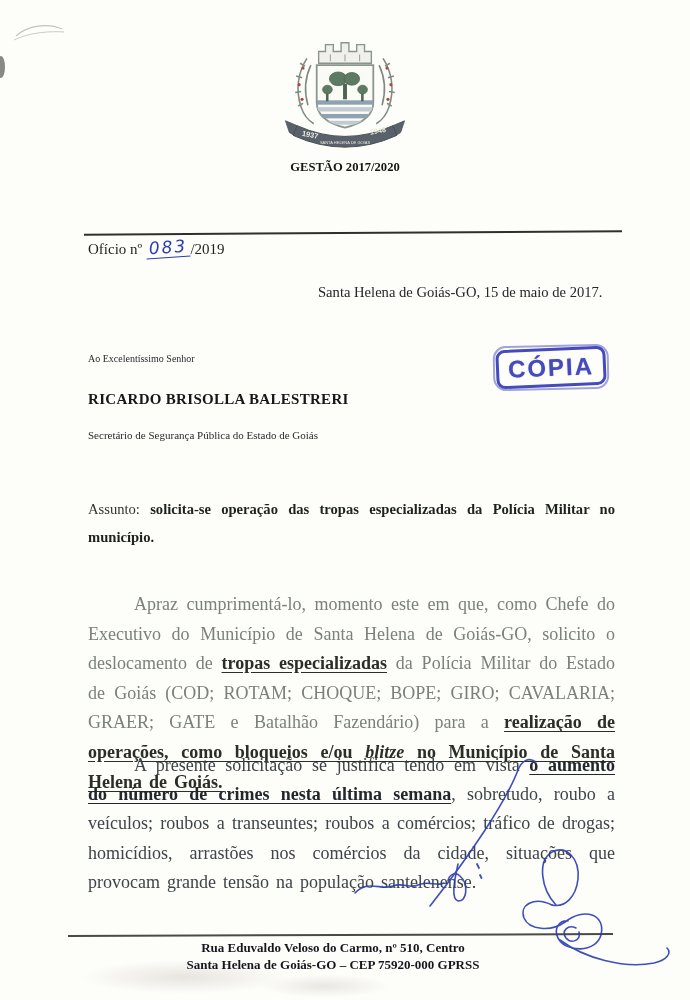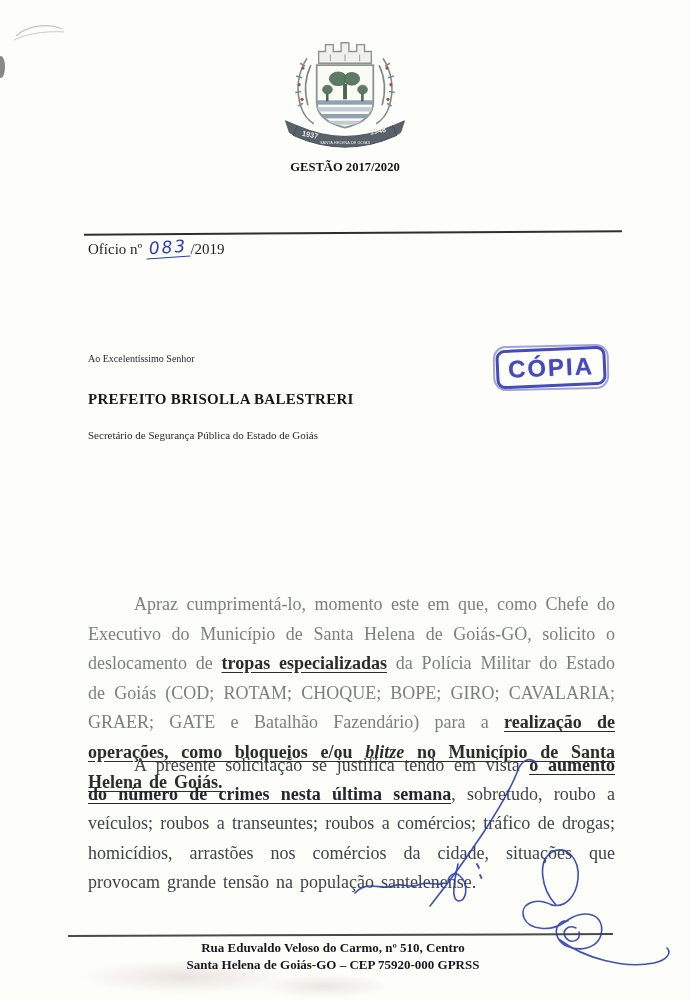--- a/index.html
+++ b/index.html
@@ -175,30 +175,35 @@
     <div class="h-line3">GESTÃO 2017/2020</div>
   </div>
 
   <div class="rule rule-top"></div>
 
   <div class="oficio">
     <span>Ofício nº</span>
     <span class="hand-number">083</span><span>/2019</span>
   </div>
 
+  <div class="dateline">Santa Helena de Goiás-GO, 15 de maio de 2017.</div>
 
   <div class="salutation">Ao Excelentíssimo Senhor</div>
 
   <div class="stamp">
     <span class="stamp-label">CÓPIA</span>
   </div>
 
-  <div class="r-name">PREFEITO BRISOLLA BALESTRERI</div>
+  <div class="r-name">RICARDO BRISOLLA BALESTRERI</div>
   <div class="r-role">Secretário de Segurança Pública do Estado de Goiás</div>
 
+  <p class="subject">
+    <span>Assunto:</span>
+    <span class="subject-text">solicita-se operação das tropas especializadas da Polícia Militar no município.</span>
+  </p>
 
   <p class="para para-1"><span>Apraz cumprimentá-lo, momento este em que, como Chefe do Executivo do Município de Santa Helena de Goiás-GO, solicito o deslocamento de </span><span class="seg-bold seg-underline">tropas especializadas</span><span> da Polícia Militar do Estado de Goiás (COD; ROTAM; CHOQUE; BOPE; GIRO; CAVALARIA; GRAER; GATE e Batalhão Fazendário) para a </span><span class="seg-bold seg-underline">realização de operações, como bloqueios e/ou </span><span class="seg-bold seg-underline seg-italic">blitze</span><span class="seg-bold seg-underline"> no Município de Santa Helena de Goiás.</span></p>
   <p class="para para-2"><span>A presente solicitação se justifica tendo em vista </span><span class="seg-bold seg-underline">o aumento do número de crimes nesta última semana</span><span>, sobretudo, roubo a veículos; roubos a transeuntes; roubos a comércios; tráfico de drogas; homicídios, arrastões nos comércios da cidade, situações que provocam grande tensão na população santelenense.</span></p>
 
   <div class="rule rule-footer"></div>
 
   <div class="footer">
     <div>Rua Eduvaldo Veloso do Carmo, nº 510, Centro</div>
     <div>Santa Helena de Goiás-GO – CEP 75920-000 GPRSS</div>
   </div>

